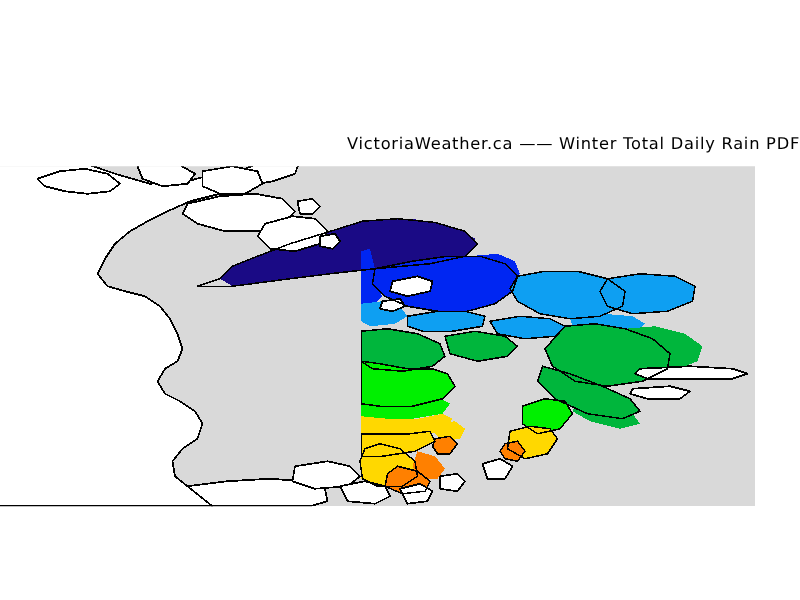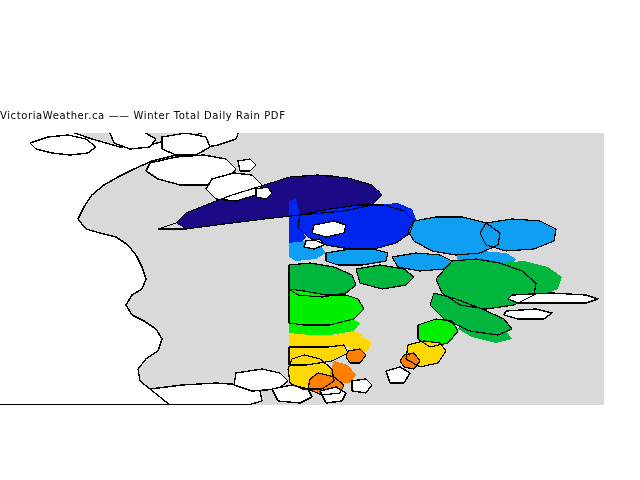--- a/index.html
+++ b/index.html
@@ -19,23 +19,23 @@
     left: 0; top: 0;
     width: 640px; height: 480px;
     background: #ffffff;
   }
 
   
   #map-title {
     position: absolute;
     left: 0; top: 106px;
     width: 640px;
-    text-align: left;
+    text-align: right;
     font-family: "DejaVu Sans", sans-serif;
-    font-size: 10px;
+    font-size: 13px;
     letter-spacing: 0.6px;
     color: #000000;
     white-space: pre;
     line-height: 20px;
   }
 
   
   #map-panel {
     position: absolute;
     left: 0px; top: 133px;

